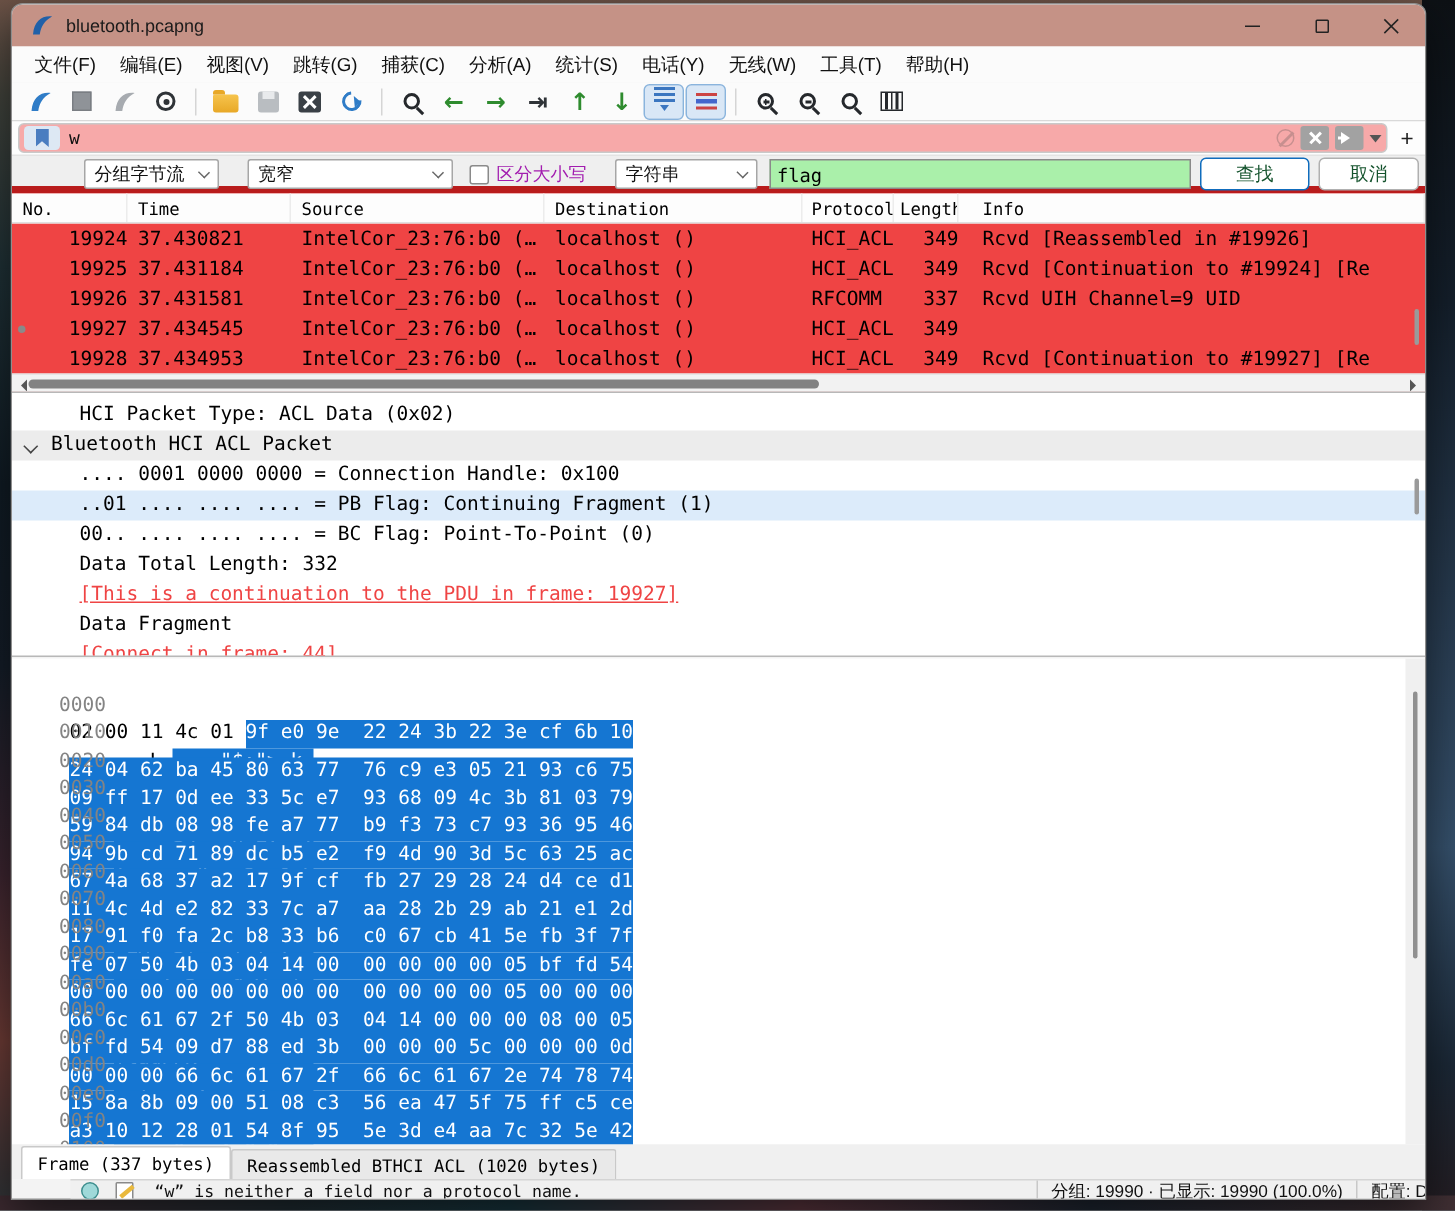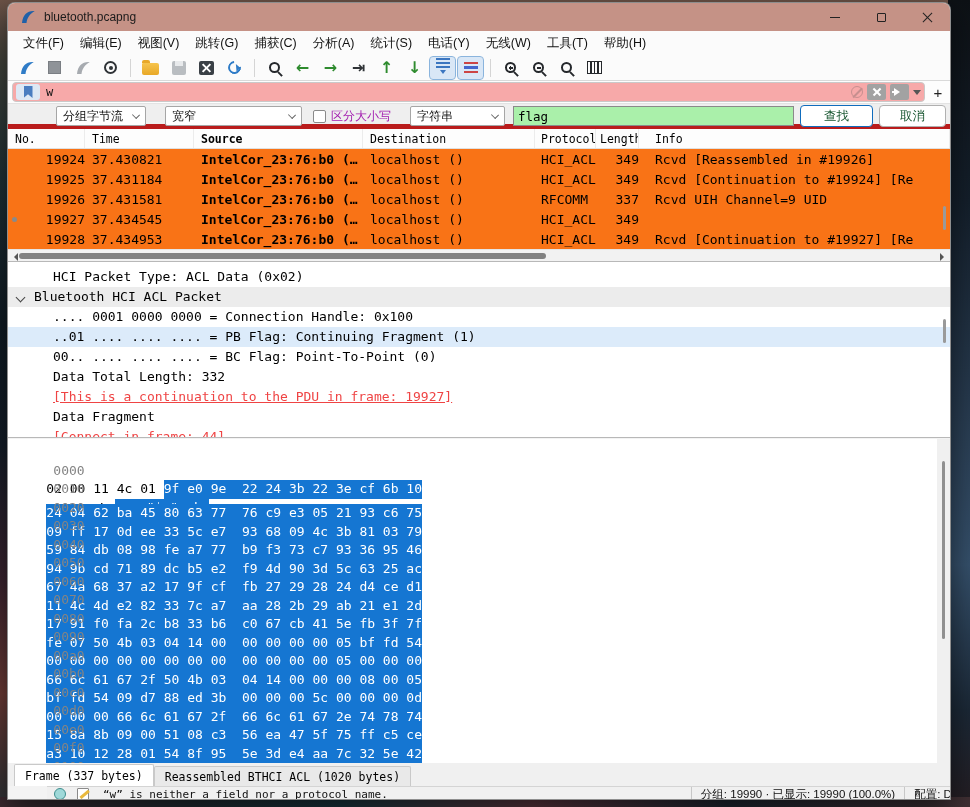--- a/index.html
+++ b/index.html
@@ -102,33 +102,33 @@
   .chk-wrap { position:absolute; left:305px; top:4px; display:flex; align-items:center; gap:5px; }
   .chk { width:13px; height:13px; background:#fff; border:1px solid #8a8a8a; border-radius:2px; }
   .chk-label { font-size:12px; color:#a21caf; }
   .find-input { position:absolute; left:505px; top:2px; width:281px; height:20px; background:#aaf0aa;
     border:1px solid #8a8a8a; font-family:"DejaVu Sans Mono", monospace; font-size:12.5px; color:#000; padding:0 4px; line-height:19px; }
   .btn { position:absolute; top:1px; height:22px; background:#fff; border:1px solid #b0b0b0; border-radius:4px;
     font-size:12.5px; color:#14532d; display:flex; align-items:center; justify-content:center; }
   .btn.primary { border:1.5px solid #0f6cbd; }
 
   
-  .plist { position:absolute; left:0; top:126px; width:100%; height:132px; background:#f97316; }
+  .plist { position:absolute; left:0; top:126px; width:100%; height:132px; background:#ef4444; }
   .pl-head { display:flex; height:20px; border-bottom:1px solid #e0e0e0; background:#fdfdfd;
     font-family:"DejaVu Sans Mono", monospace; font-size:11.5px; color:#000; align-items:center; }
   .pl-head span { border-right:1px solid #ececec; height:100%; display:flex; align-items:center; overflow:hidden; white-space:nowrap; }
   .p-row { display:flex; height:20px; font-family:"DejaVu Sans Mono", monospace; font-size:13px; color:#000;
     align-items:center; white-space:nowrap; }
   .c-mk { width:12px; display:flex; justify-content:center; }
   .c-mk i { width:5px; height:5px; border-radius:50%; background:#8a8a8a; display:none; }
   .p-row.marked .c-mk i { display:block; }
   .c-no { width:65px; text-align:right; }
   .h-no { width:77px; padding-left:7px; }
   .c-time { width:109px; padding-left:7px; }
-  .c-src { width:169px; padding-left:7px;font-weight:bold; }
+  .c-src { width:169px; padding-left:7px; }
   .c-dst { width:172px; padding-left:7px; }
   .c-pro { width:61px; padding-left:6px; }
   .c-len { width:43px; text-align:right; padding-left:0; }
   .h-len { width:43px; padding-left:4px; }
   .c-inf { flex:1; padding-left:16px; overflow:hidden; }
   .pl-vscroll { position:absolute; right:4px; top:77px; width:3px; height:24px; background:#9a9a9a; border-radius:2px; }
 
   
   .hscroll { position:absolute; left:0; top:246px; width:100%; height:12px; background:#f2f2f2; border-top:1px solid #e5e5e5; }
   .hs-handle { position:absolute; left:11px; top:3px; width:527px; height:6px; background:#828282; border-radius:3px; }
@@ -147,21 +147,21 @@
   .d-row.d-selected { background:#dcebfa; }
   .d-row.d-link .d-text { color:#ef4444; text-decoration:underline; }
   .d-chev { display:none; position:absolute; left:9px; top:7px; width:7px; height:7px;
     border-right:1.6px solid #444; border-bottom:1.6px solid #444; transform:rotate(45deg); }
   .d-row.d-group .d-chev { display:block; }
   .dt-vscroll { position:absolute; right:4px; top:316px; width:3px; height:24px; background:#9a9a9a; border-radius:2px; z-index:5; }
 
   
   .hexpane { position:absolute; left:0; top:436px; width:100%; height:324px; background:#fff; overflow:hidden; padding-top:4px; }
   .hx-row { height:18.5px; line-height:18.5px; font-family:"DejaVu Sans Mono", monospace; font-size:13px; white-space:pre; }
-  .hx-off { display:inline-block; margin-left:14px; color:#848484; }
+  .hx-off { display:inline-block; margin-left:0; color:#848484; }
   .hx-bytes { display:inline-block; margin-left:7px; color:#000; }
   .hx-ascii { display:inline-block; margin-left:37px; color:#000; }
   .hx-sel { background:#1576d2; color:#fff; display:inline-block; height:18.5px; }
   .hx-plain { display:inline-block; height:18.5px; }
   .hex-vtrack { position:absolute; right:0; top:0; width:13px; height:100%; background:#f0f0f0; }
   .hex-vhandle { position:absolute; right:5px; top:22px; width:3px; height:178px; background:#909090; border-radius:2px; }
 
   
   .tabrow { position:absolute; left:0; top:760px; width:100%; height:23px; background:#f0f0f0; display:flex; align-items:flex-end; padding-left:6px; }
   .tab { height:20px; display:flex; align-items:center; padding:0 10px; font-family:"DejaVu Sans Mono", monospace;

